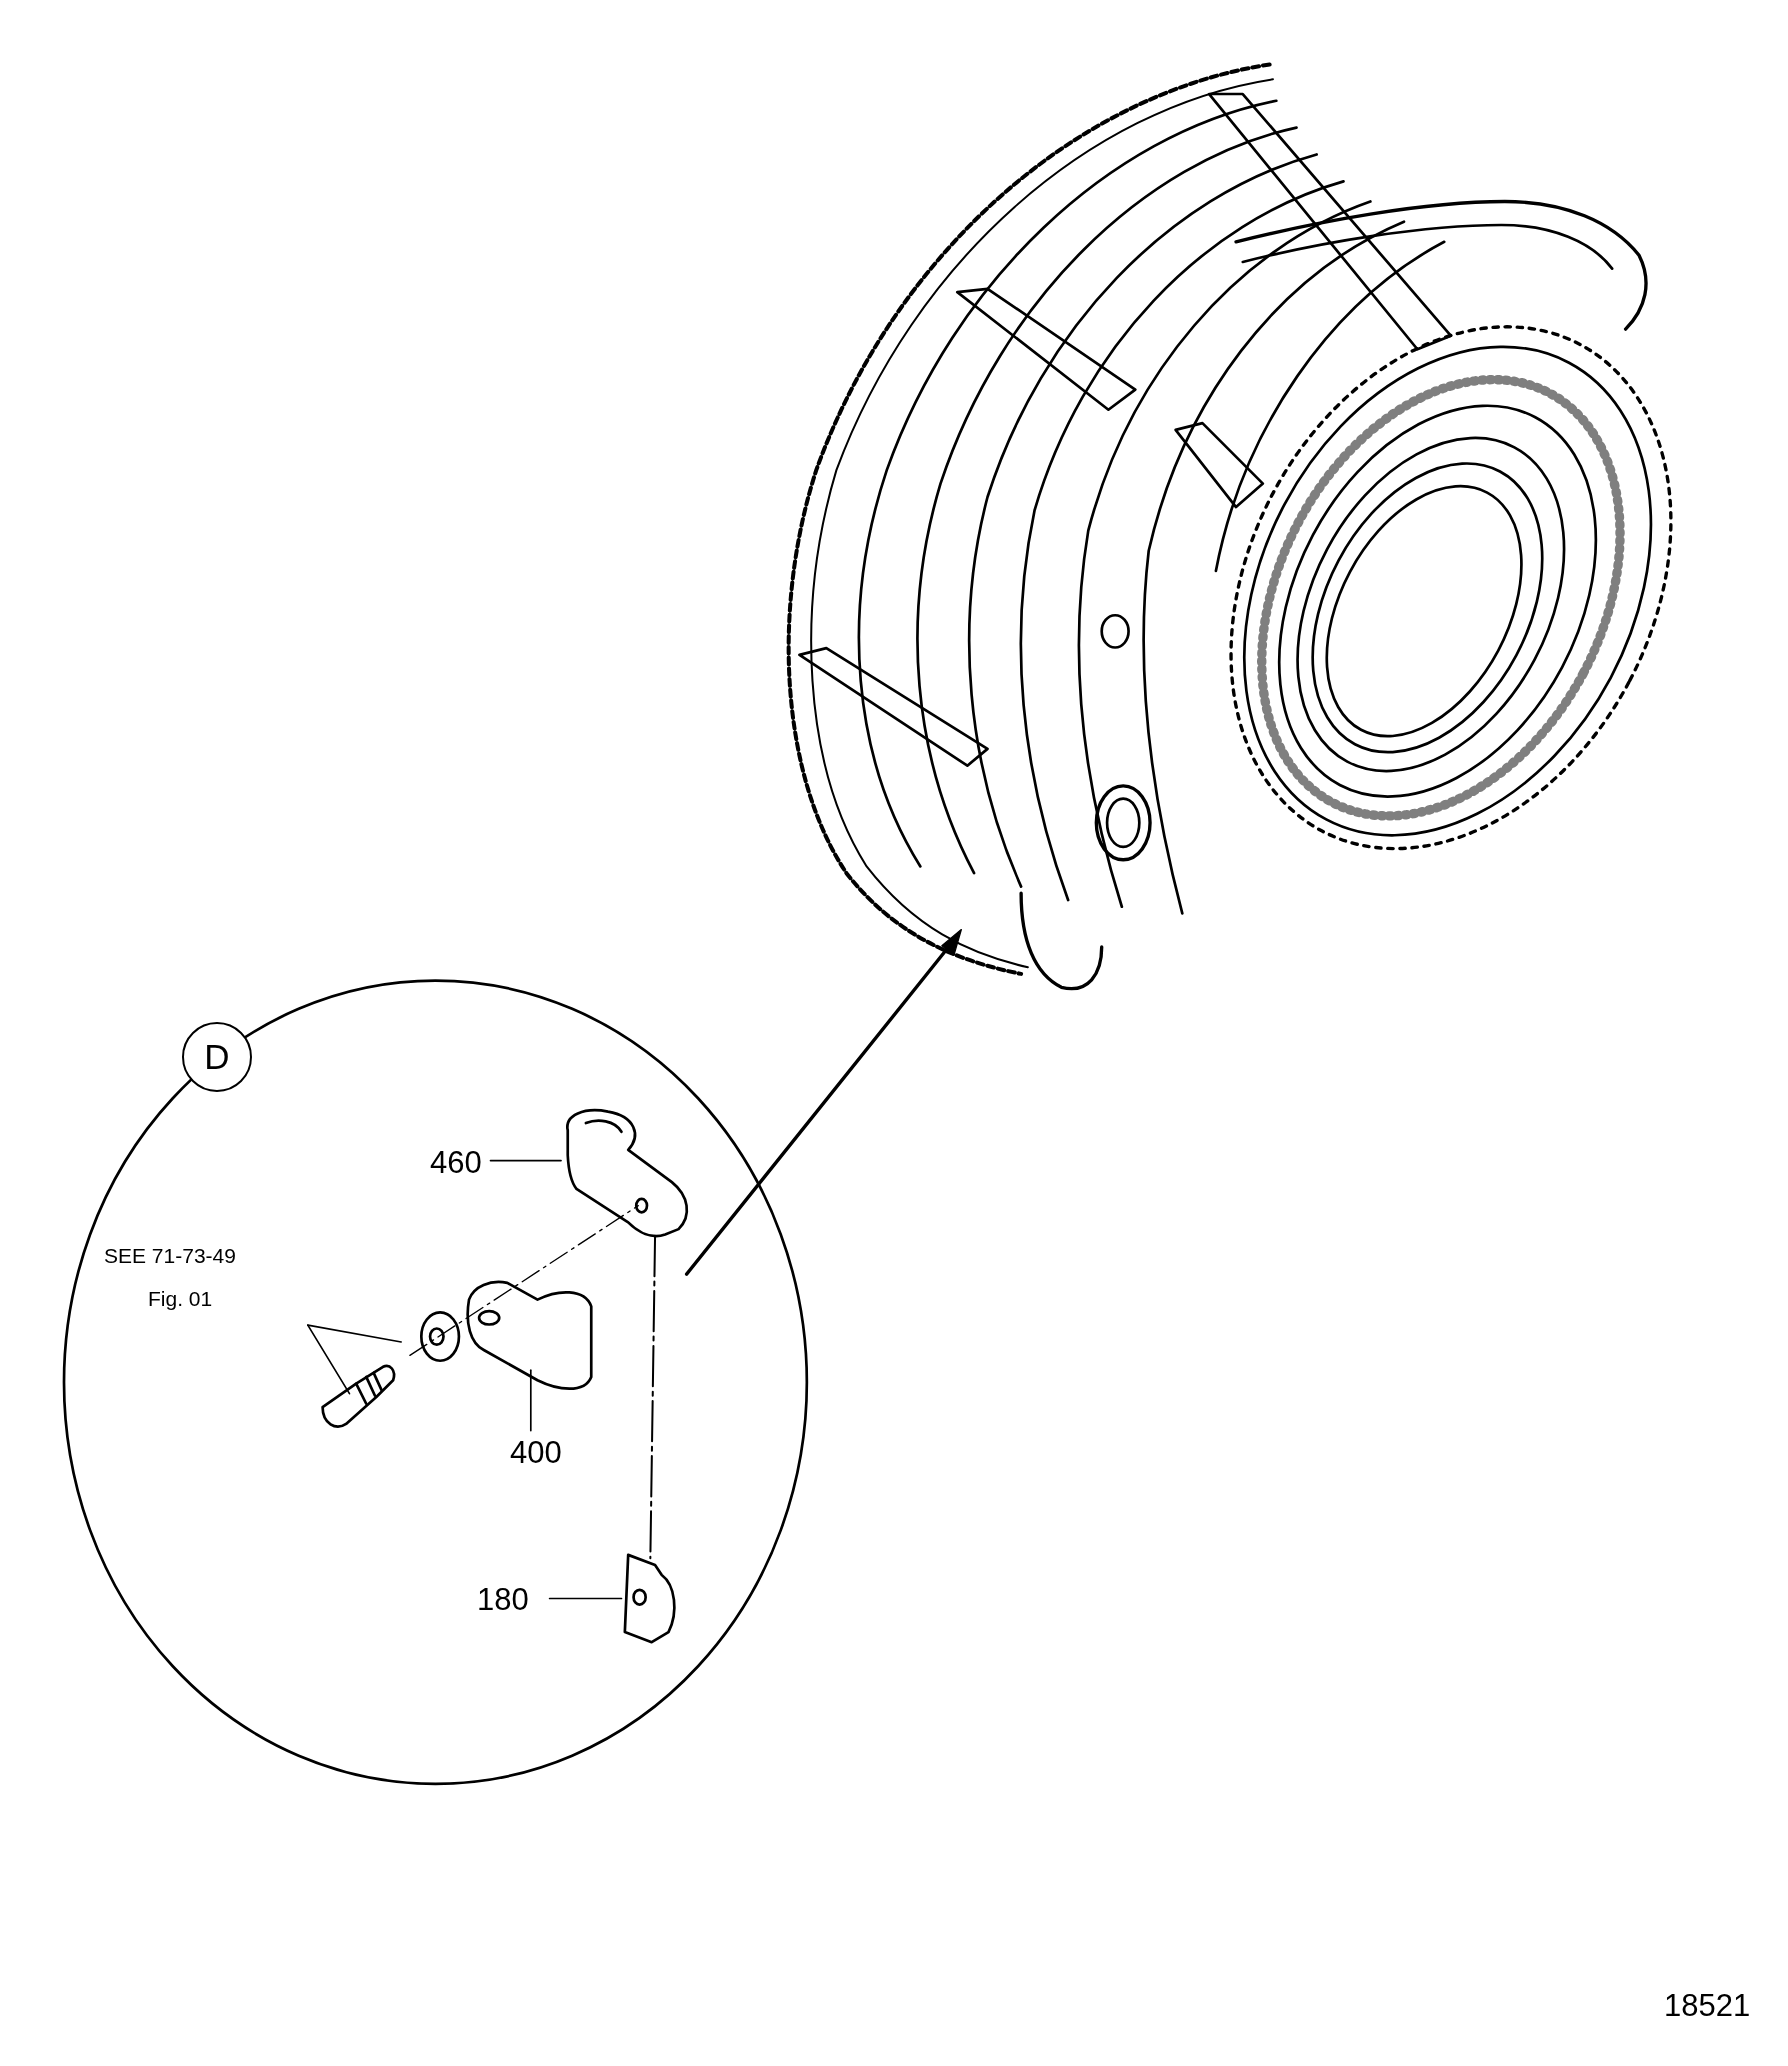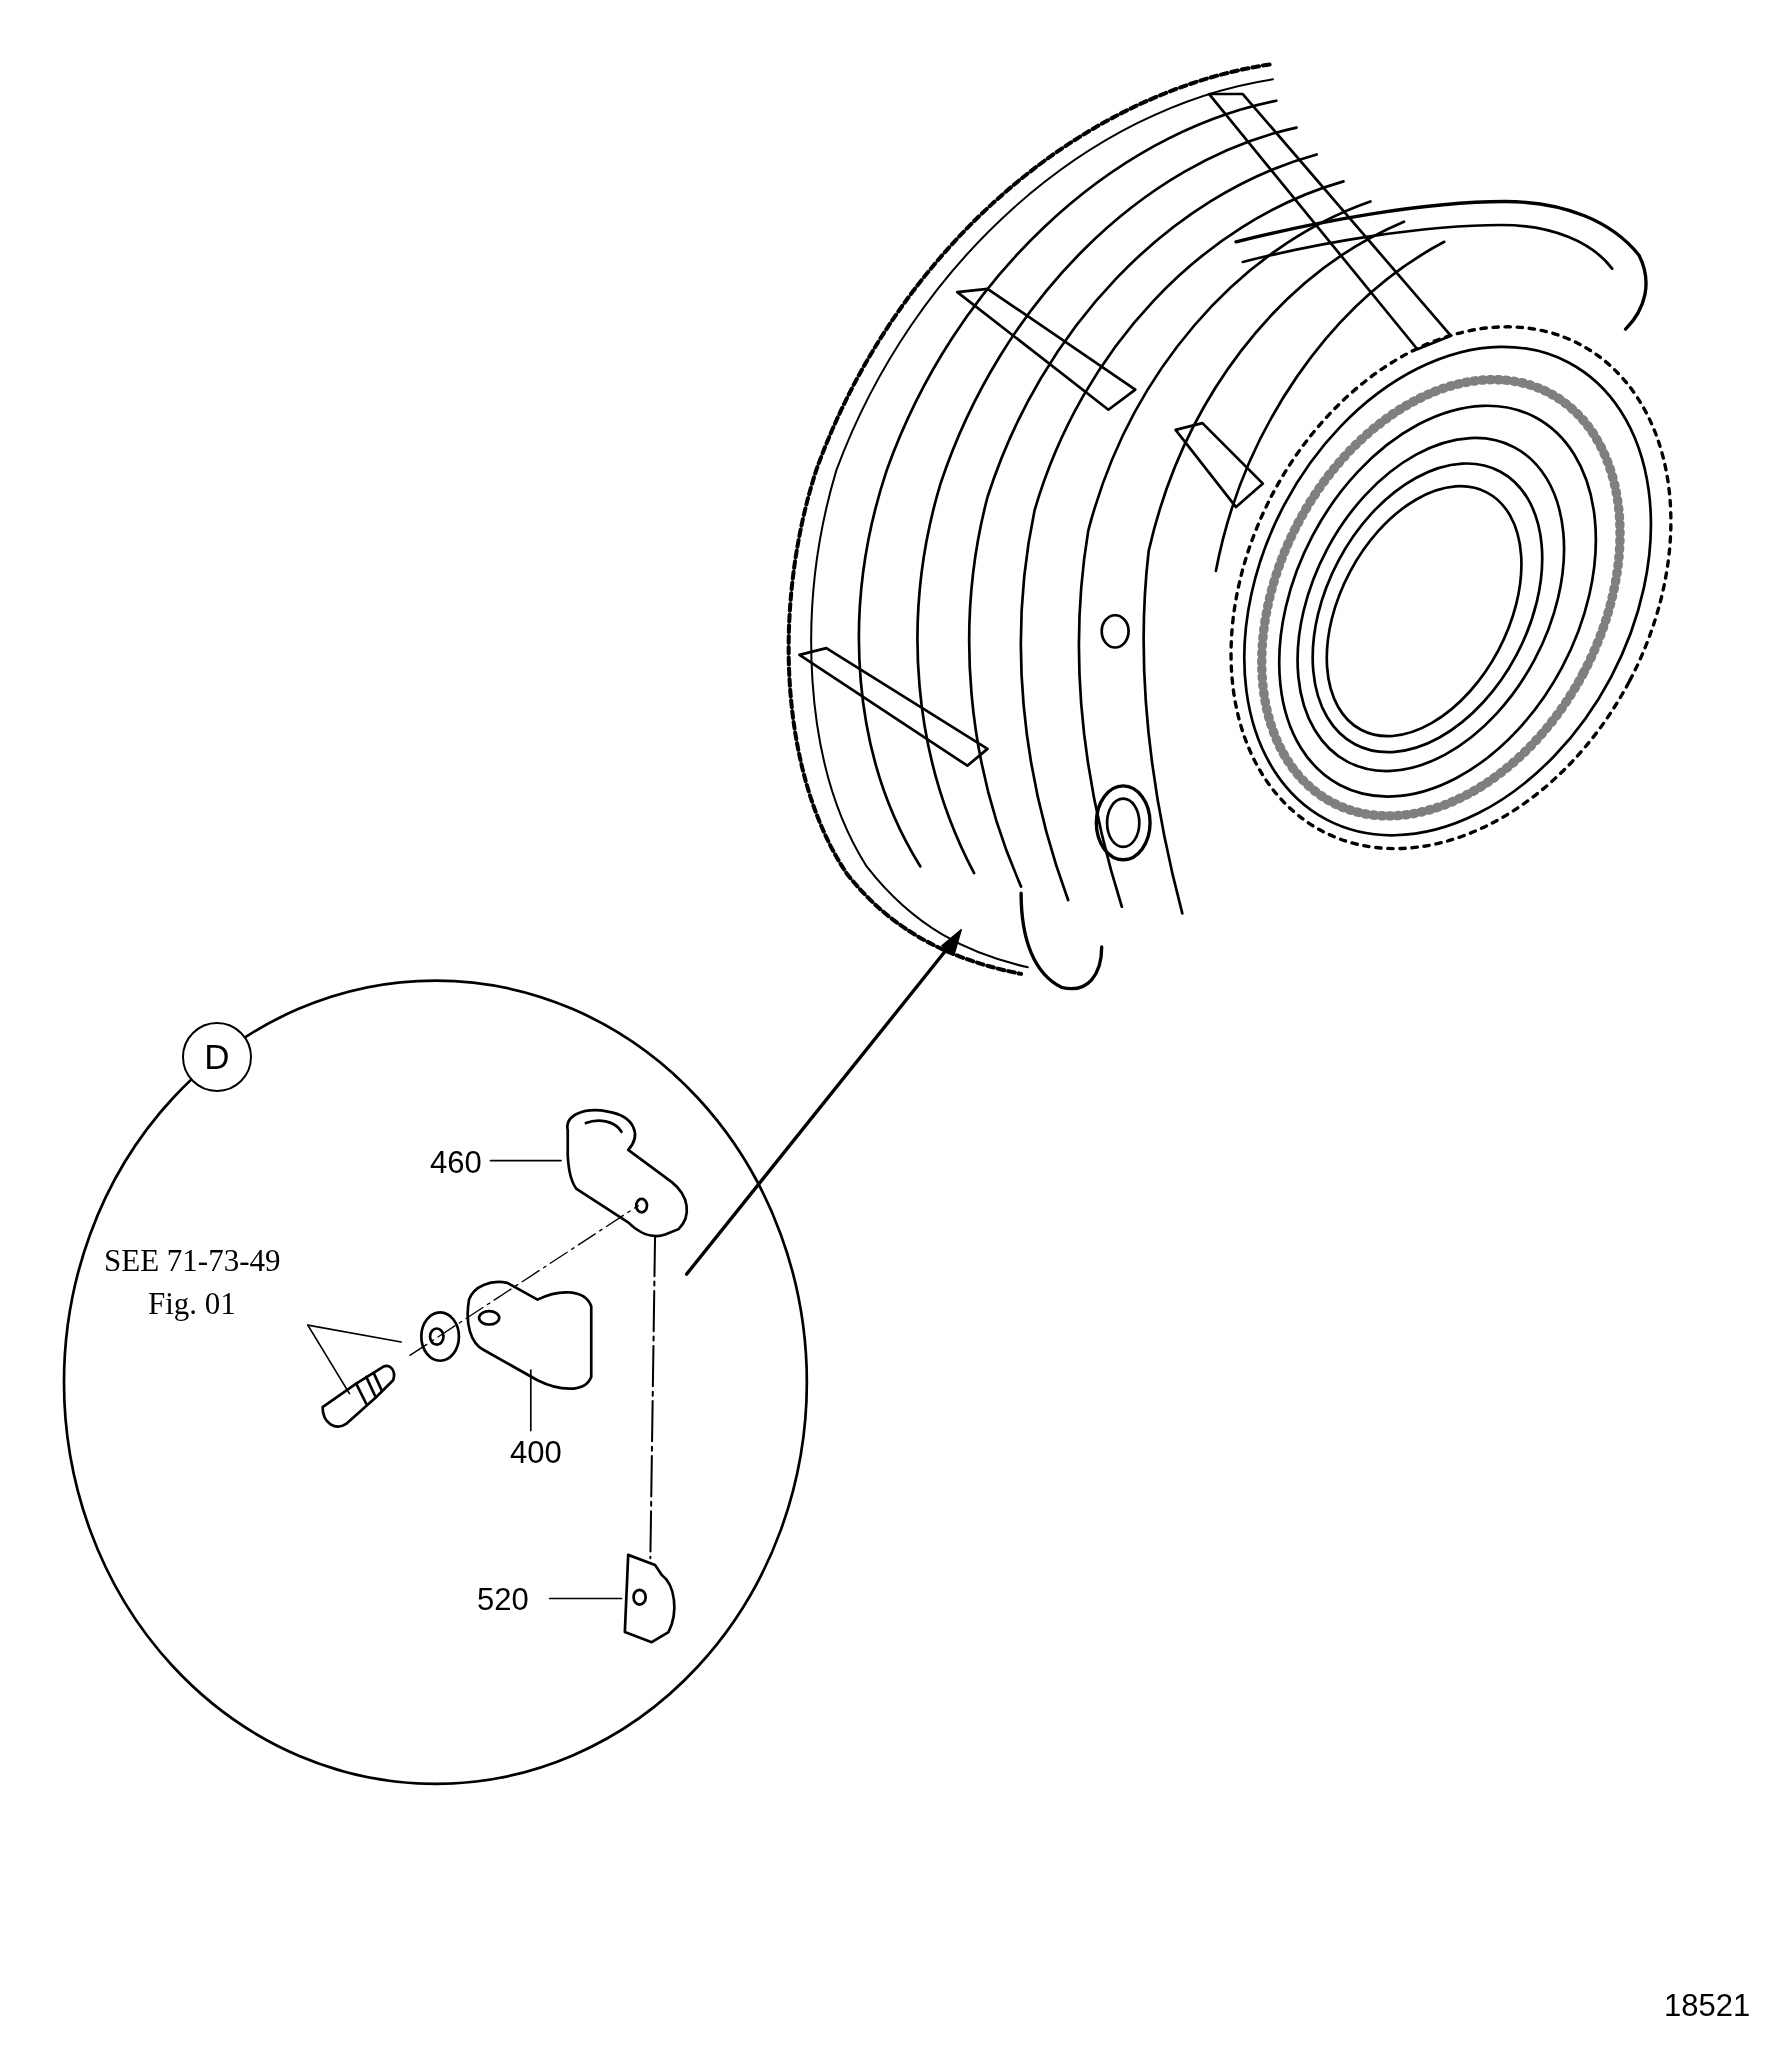--- a/index.html
+++ b/index.html
@@ -1,21 +1,21 @@
 <!DOCTYPE html>
 <html style="font-size:10.7px"><head>
 <meta charset="utf-8">
 <style>
   html, body { margin: 0; padding: 0; background: #ffffff; }
   body { width: 1789px; height: 2066px; position: relative; overflow: hidden;
          font-family: "Liberation Sans", sans-serif; color: #000000; }
   #canvas { position: absolute; left: 0; top: 0; width: 1789px; height: 2066px; }
   .lbl { position: absolute; font-family: "Liberation Sans", sans-serif; color: #000; white-space: nowrap; line-height: 1; }
   .callout { font-size: 31px; }
-  .ref { font-size: 31px; font-family: Liberation Serif, serif; }
+  .ref { font-size: 21px; }
   .fignum { font-size: 31px; margin-left: 32px; }
   .badge { position: absolute; width: 70px; height: 70px; border: 2px solid #000; border-radius: 50%;
            background: #fff; display: flex; align-items: center; justify-content: center;
            font-size: 35px; font-family: "Liberation Sans", sans-serif; box-sizing: border-box; }
 </style>
 </head>
 <body>
 
 <svg id="canvas" viewBox="0 0 2663 3076" xmlns="http://www.w3.org/2000/svg" fill="none" stroke="#000" stroke-linecap="round" stroke-linejoin="round">
 
@@ -93,19 +93,19 @@
     <line x1="818" y1="2380" x2="925" y2="2380"></line>
     <line x1="458" y1="1973" x2="597" y2="1998"></line>
     <line x1="458" y1="1973" x2="520" y2="2075"></line>
   </g>
 </svg>
 
 <div class="badge" style="left:182px; top:1022px;">D</div>
 
 <span class="lbl callout" style="left:430px; top:1147px;">460</span>
 <span class="lbl callout" style="left:510px; top:1437px;">400</span>
-<span class="lbl callout" style="left:477px; top:1584px;">520</span>
+<span class="lbl callout" style="left:477px; top:1584px;">180</span>
 
 <span class="lbl ref" style="left:104px; top:1245px;">SEE 71-73-49</span>
 <span class="lbl ref" style="left:148px; top:1288px;">Fig. 01</span>
 
 <span class="lbl fignum" style="left:1632px; top:1990px;">18521</span>
 
 
 </body></html>

